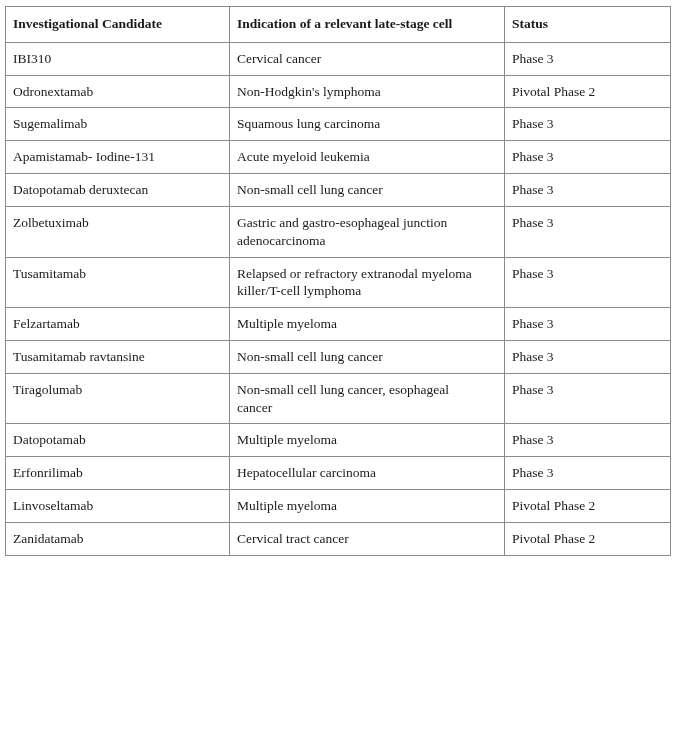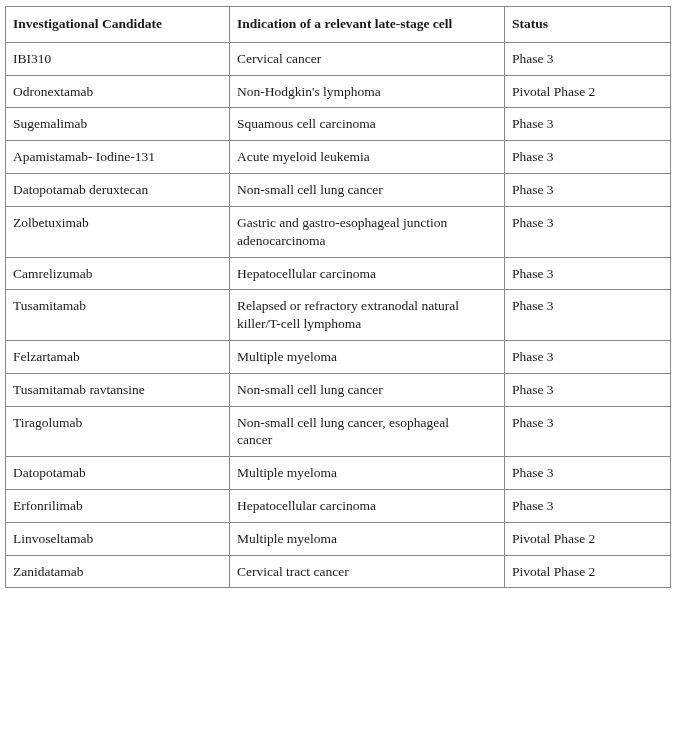--- a/index.html
+++ b/index.html
@@ -99,21 +99,21 @@
           </td>
         <td>
             <span class="cell-text">Pivotal Phase 2</span>
           </td>
       </tr>
       <tr>
         <td>
             <span class="cell-text">Sugemalimab</span>
           </td>
         <td>
-            <span class="cell-text">Squamous cell carcinoma</span>
+            <span class="cell-text">Squamous lung carcinoma</span>
           </td>
         <td>
             <span class="cell-text">Phase 3</span>
           </td>
       </tr>
       <tr>
         <td>
             <span class="cell-text">Apamistamab- Iodine-131</span>
           </td>
         <td>
@@ -140,35 +140,24 @@
           </td>
         <td>
             <span class="cell-text">Gastric and gastro-esophageal junction adenocarcinoma</span>
           </td>
         <td>
             <span class="cell-text">Phase 3</span>
           </td>
       </tr>
       <tr>
         <td>
-            <span class="cell-text">Camrelizumab</span>
-          </td>
-        <td>
-            <span class="cell-text">Hepatocellular carcinoma</span>
-          </td>
-        <td>
-            <span class="cell-text">Phase 3</span>
-          </td>
-      </tr>
-      <tr>
-        <td>
             <span class="cell-text">Tusamitamab</span>
           </td>
         <td>
-            <span class="cell-text">Relapsed or refractory extranodal natural killer/T-cell lymphoma</span>
+            <span class="cell-text">Relapsed or refractory extranodal myeloma killer/T-cell lymphoma</span>
           </td>
         <td>
             <span class="cell-text">Phase 3</span>
           </td>
       </tr>
       <tr>
         <td>
             <span class="cell-text">Felzartamab</span>
           </td>
         <td>

